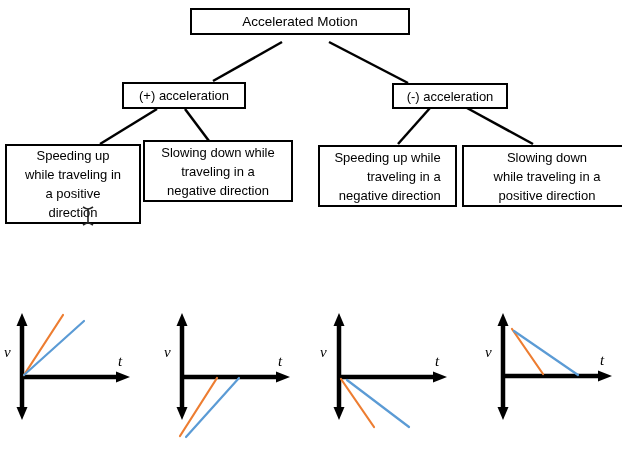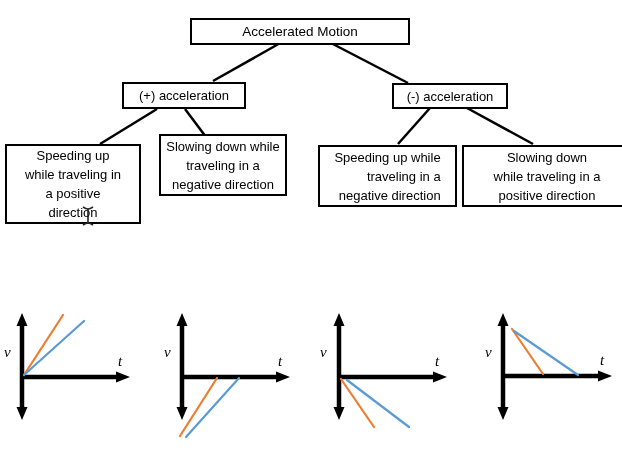--- a/index.html
+++ b/index.html
@@ -12,25 +12,25 @@
     border:2.5px solid #000000;
     display:flex;
     align-items:center;
     justify-content:center;
     text-align:center;
     color:#000000;
     font-size:13px;
     line-height:19px;
   }
   .box .label{white-space:pre-line;}
-  #root-box{left:190px;top:18px;width:220px;height:27px;font-size:13.5px;}
+  #root-box{left:190px;top:8px;width:220px;height:27px;font-size:13.5px;}
   #branch-pos{left:122px;top:82px;width:124px;height:27px;}
   #branch-neg{left:392px;top:83px;width:116px;height:26px;}
   #leaf-0{left:5px;top:144px;width:136px;height:80px;}
-  #leaf-1{left:143px;top:134px;width:128px;height:62px;margin-left:16px;}
+  #leaf-1{left:143px;top:140px;width:150px;height:62px;}
   #leaf-2{left:318px;top:145px;width:139px;height:62px;text-align:right;}
   #leaf-3{left:462px;top:145px;width:170px;height:62px;}
   svg.overlay{position:absolute;left:0;top:0;pointer-events:none;}
   svg.graph{position:absolute;top:300px;width:160px;height:150px;}
   #graph-1{left:0px;}
   #graph-2{left:160px;}
   #graph-3{left:320px;}
   #graph-4{left:462px;}
   .axis-label{
     font-family:"Liberation Serif",serif;

